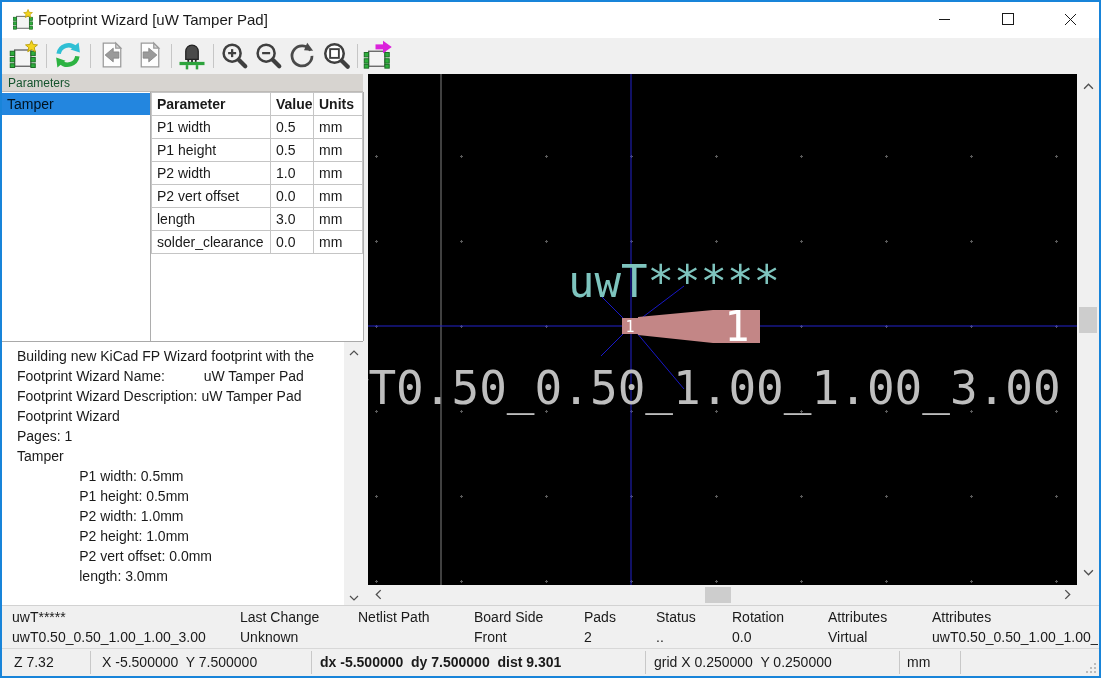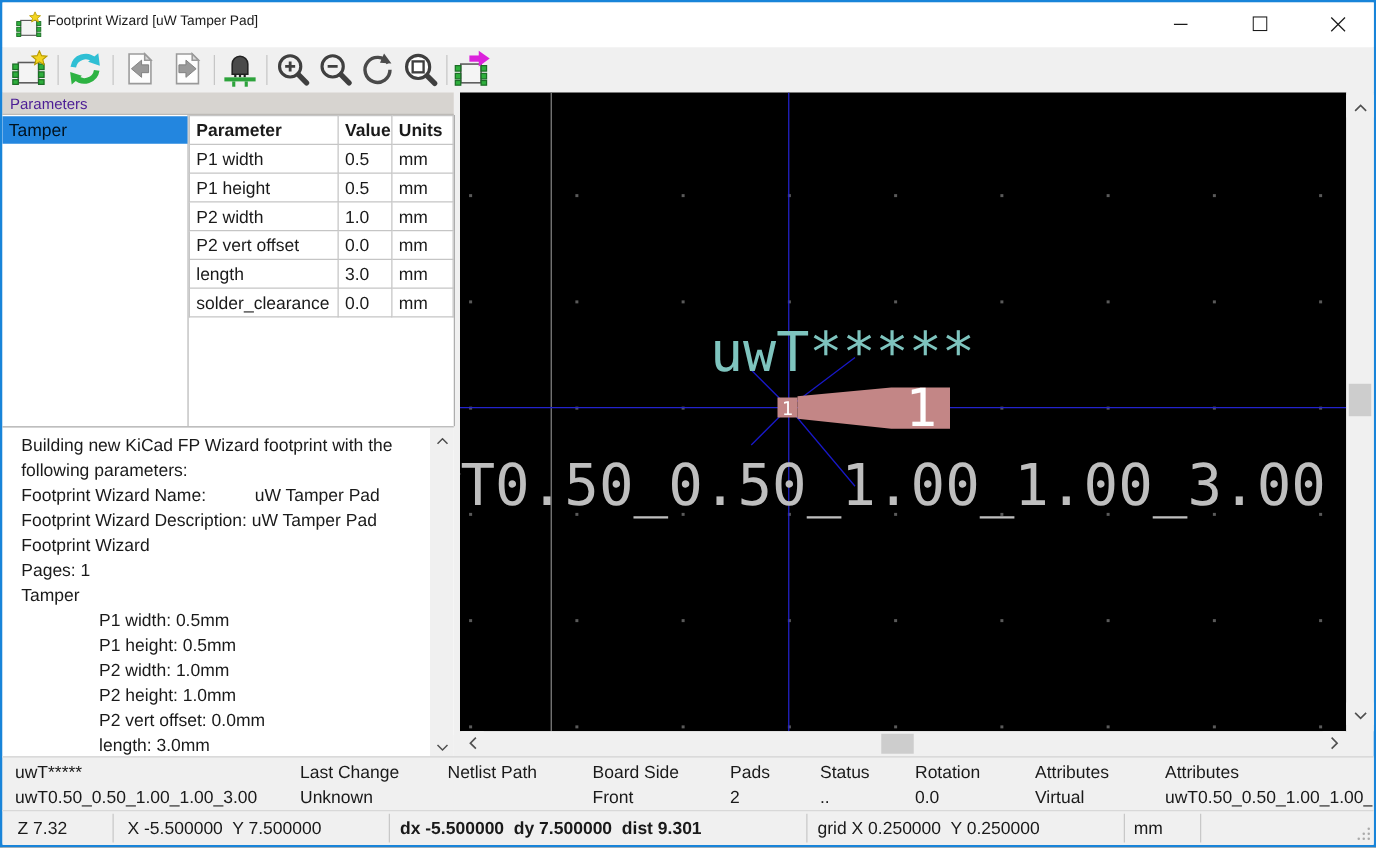--- a/index.html
+++ b/index.html
@@ -2,29 +2,29 @@
 <html><head>
 <meta charset="utf-8">
 <style>
   html,body{margin:0;padding:0;background:#8a8a8a;}
   #window{position:relative;width:1101px;height:678px;background:#F0F0F0;
     font-family:"Liberation Sans",sans-serif;overflow:hidden;color:#1a1a1a;}
   .abs{position:absolute;}
   
   .wborder{background:#1884D9;}
   #titlebar{left:2px;top:2px;width:1097px;height:36px;background:#ffffff;}
-  #title-text{left:36px;top:9px;font-size:11px;color:#1a1a1a;white-space:nowrap;}
+  #title-text{left:36px;top:9px;font-size:15px;color:#1a1a1a;white-space:nowrap;}
   .winbtn{top:0;width:60px;height:37px;display:flex;align-items:center;justify-content:center;background:transparent;border:0;cursor:default;}
   
   #toolbar{left:2px;top:38px;width:1097px;height:36px;background:#F0F0F0;}
   .tbtn{top:2px;width:32px;height:32px;display:flex;align-items:center;justify-content:center;background:transparent;border:0;padding:0;}
   .tsep{top:6px;width:1px;height:24px;background:#c6c6c6;}
   
   #pane-caption{left:2px;top:74px;width:361px;height:17px;background:#D7D4D0;border-bottom:1px solid #bdbab6;}
-  #pane-caption span{position:absolute;left:6px;top:2px;font-size:12px;color:#4c1d95;}
+  #pane-caption span{position:absolute;left:6px;top:2px;font-size:12px;color:#14532d;}
   #page-list{left:2px;top:92px;width:148px;height:249px;background:#fff;border-right:1px solid #adadad;}
   .list-item-selected{position:absolute;left:0;top:1px;width:148px;height:22px;background:#2386DF;color:#00121f;
      font-size:14px;line-height:22px;padding-left:5px;box-sizing:border-box;}
   #param-table-wrap{left:151px;top:92px;width:212px;height:249px;background:#fff;border-right:1px solid #adadad;}
   table.ptable{border-collapse:collapse;table-layout:fixed;width:211px;font-size:14px;}
   table.ptable th,table.ptable td{border:1px solid #c5c5c5;height:22px;padding:0 0 0 5px;text-align:left;
      font-weight:normal;overflow:hidden;white-space:nowrap;}
   table.ptable th{font-weight:bold;}
   col.c1{width:119px;} col.c2{width:43px;} col.c3{width:49px;}
   
@@ -255,21 +255,20 @@
           <td>0.0</td>
           <td>mm</td>
         </tr>
       </tbody>
     </table>
   </div>
 
   <div class="abs" id="log-area">
     <div style="padding-top:4px;">
       <div class="logline">Building new KiCad FP Wizard footprint with the</div>
-      <div class="logline">following parameters:</div>
       <div class="logline">Footprint Wizard Name:          uW Tamper Pad</div>
       <div class="logline">Footprint Wizard Description: uW Tamper Pad</div>
       <div class="logline">Footprint Wizard</div>
       <div class="logline">Pages: 1</div>
       <div class="logline">Tamper</div>
       <div class="logline">                P1 width: 0.5mm</div>
       <div class="logline">                P1 height: 0.5mm</div>
       <div class="logline">                P2 width: 1.0mm</div>
       <div class="logline">                P2 height: 1.0mm</div>
       <div class="logline">                P2 vert offset: 0.0mm</div>

